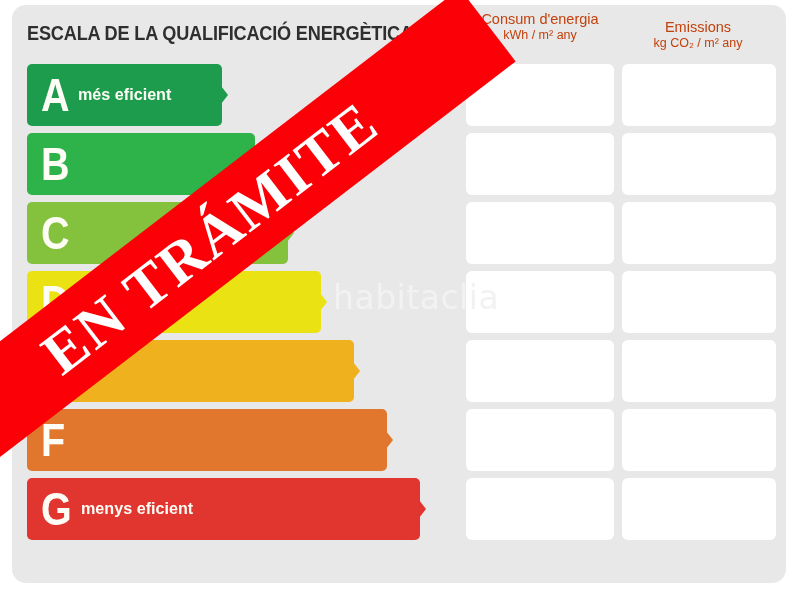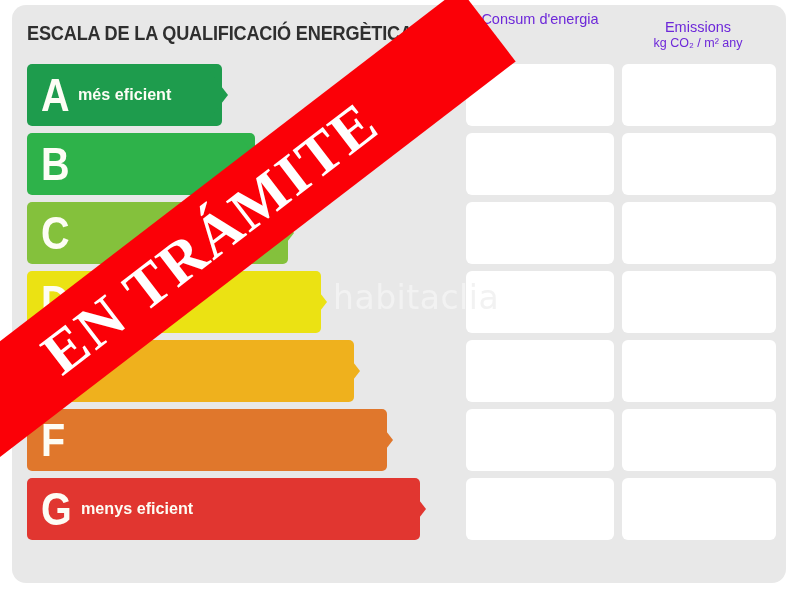--- a/index.html
+++ b/index.html
@@ -45,21 +45,21 @@
     font-family: "Liberation Sans Narrow", "Liberation Sans", sans-serif;
     transform: scaleX(0.93);
     transform-origin: left center;
     white-space: nowrap;
   }
 
   
   .col-head {
     position: absolute;
     text-align: center;
-    color: #6d28d9;
+    color: #c2410c;
     line-height: 1.25;
   }
   .col-head .ch-main {
     display: block;
     font-size: 14.5px;
   }
   .col-head .ch-sub {
     display: block;
     font-size: 12.5px;
   }
@@ -178,20 +178,21 @@
 <body>
 
 <div id="stage">
 
   <div class="panel"></div>
 
   <div class="title">ESCALA DE LA QUALIFICACIÓ ENERGÈTICA</div>
 
   <div class="col-head" id="head-consum">
     <span class="ch-main">Consum d'energia</span>
+    <span class="ch-sub">kWh / m² any</span>
   </div>
 
   <div class="col-head" id="head-emiss">
     <span class="ch-main">Emissions</span>
     <span class="ch-sub">kg CO₂ / m² any</span>
   </div>
 
   <div class="watermark">habitaclia</div>
 
   <div id="rows-container">

